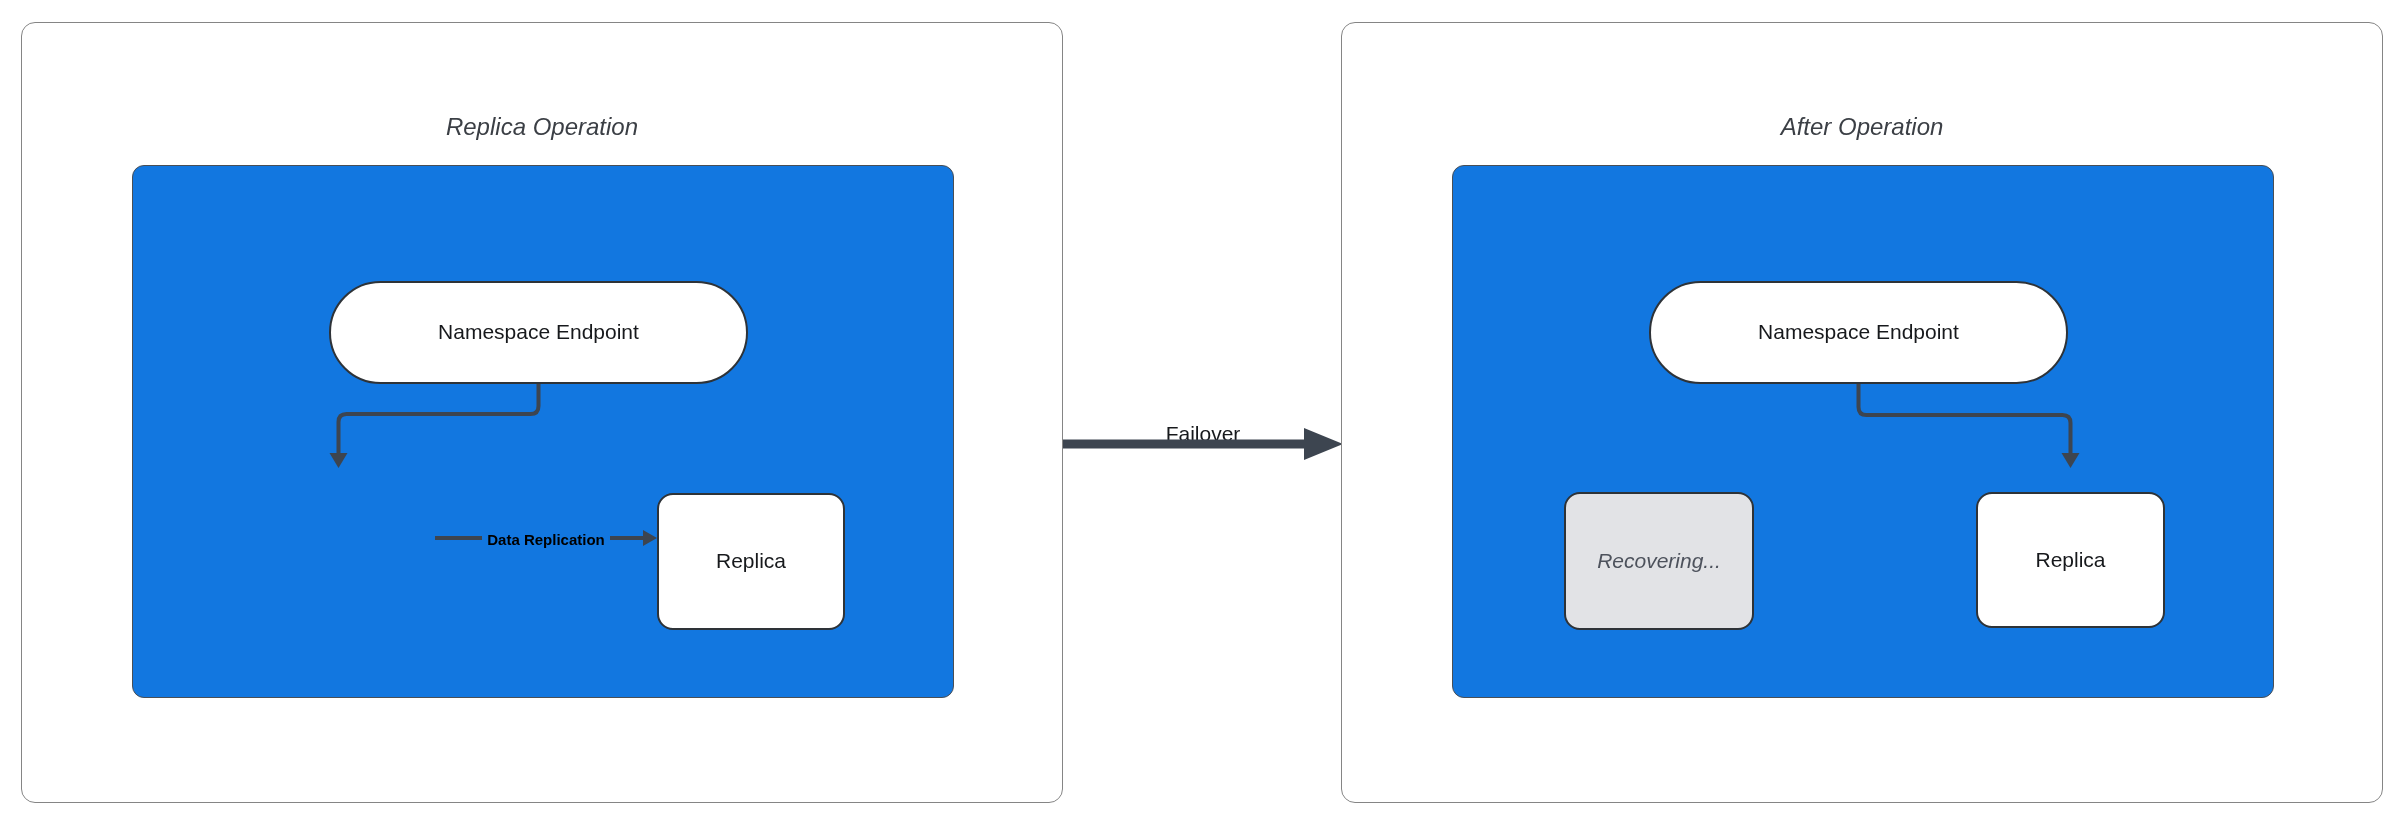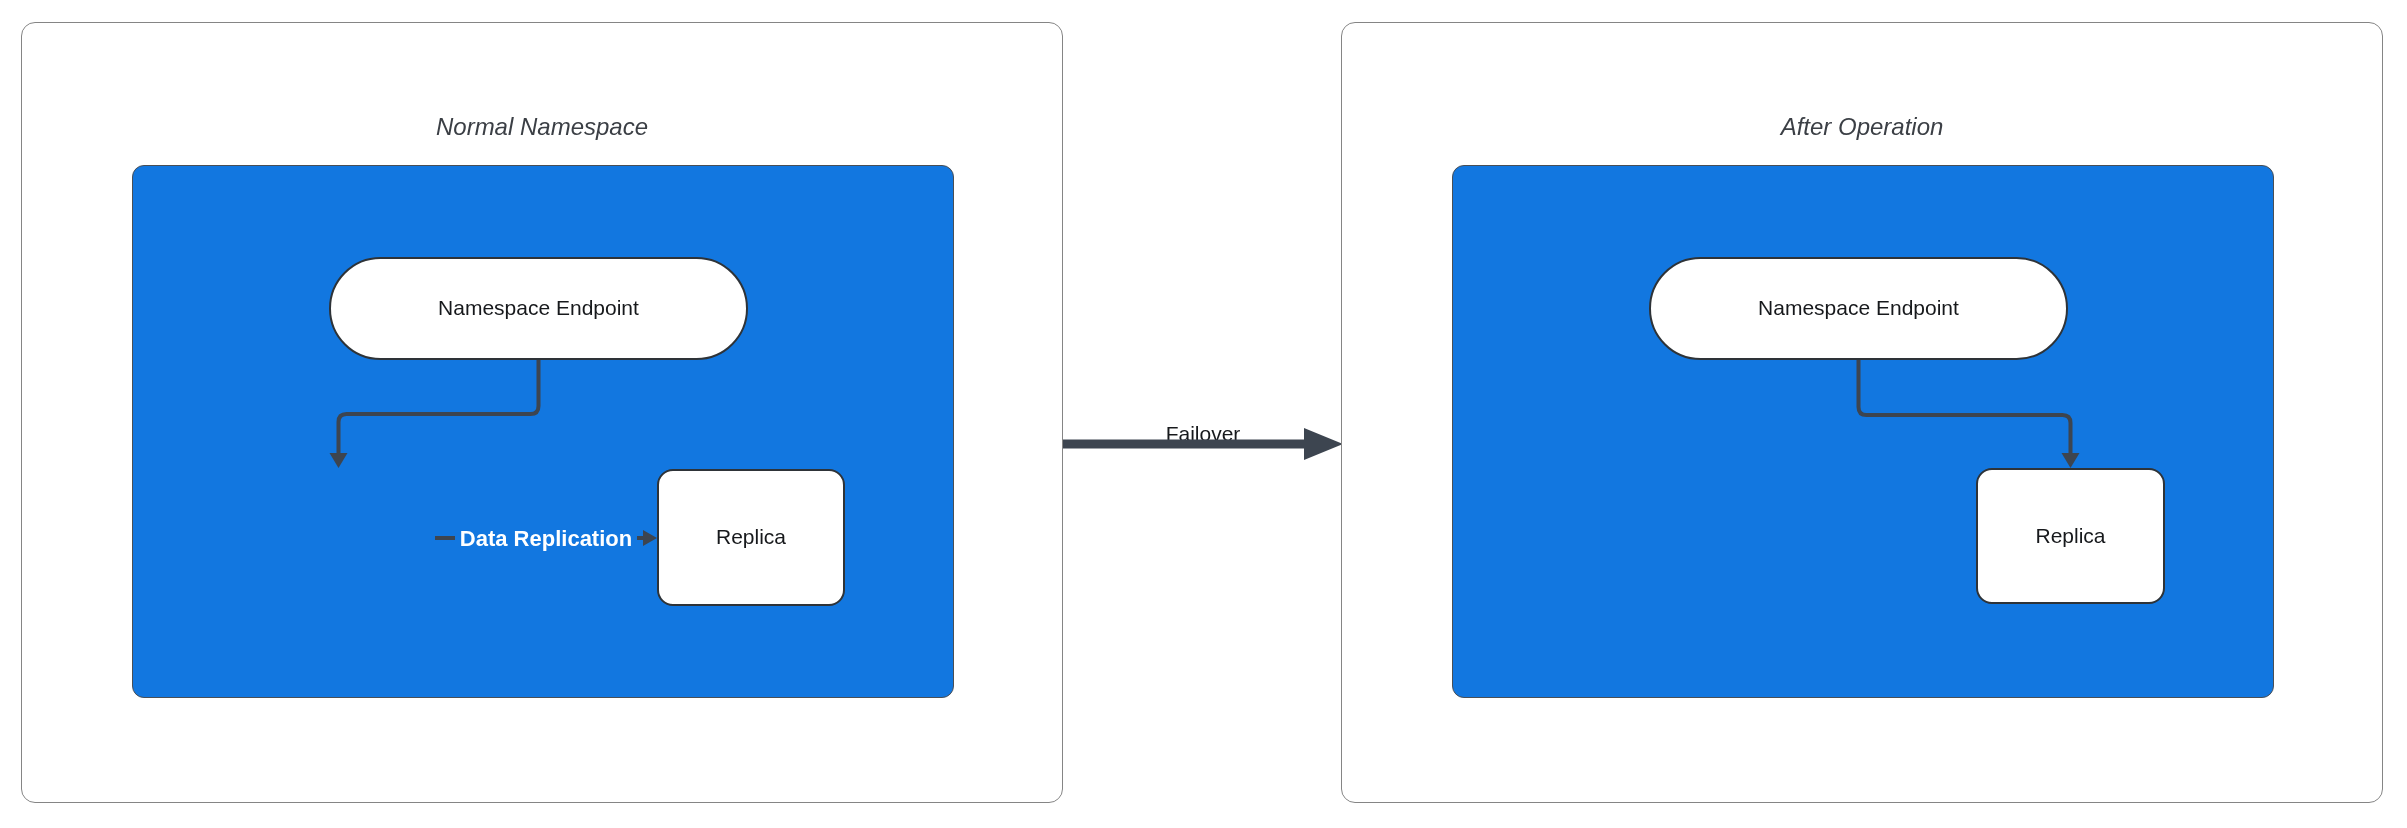--- a/index.html
+++ b/index.html
@@ -31,55 +31,55 @@
   .cluster{
     position:absolute;left:110px;top:142px;width:822px;height:533px;
     background:var(--blue);border:1px solid #4a4f55;border-radius:12px;
   }
   .connectors{position:absolute;left:0;top:0;width:822px;height:533px;}
   .connectors .wire{fill:none;stroke:var(--connector);stroke-width:4;}
   .connectors .head{fill:var(--connector);stroke:none;}
   .node{
     position:absolute;display:flex;align-items:center;justify-content:center;
     background:#ffffff;border:2px solid var(--node-border);
-    text-align:center;color:var(--node-text);font-size:21px;line-height:1.25;
+    text-align:center;color:var(--node-text);font-size:21px;line-height:1.25;margin-top:24px;
   }
   .pill{left:196px;top:91px;width:419px;height:103px;border-radius:52px;}
   .rect-node{border-radius:16px;padding:0 22px;}
   .node-primary{left:109px;top:302px;width:193px;height:137px;}
   .node-replica-left{left:524px;top:303px;width:188px;height:137px;}
   .node-recovering{
     left:111px;top:302px;width:190px;height:138px;
     background:var(--gray-fill);color:var(--recovering-text);font-style:italic;
   }
   .node-replica-right{left:523px;top:302px;width:189px;height:136px;}
   .edge-label-wrap{
     position:absolute;left:292px;top:359px;width:242px;height:28px;
     display:flex;align-items:center;justify-content:center;
   }
   .edge-label{
-    background:var(--blue);color:#ffffff;font-weight:bold;font-size:22px;
+    background:var(--blue);color:#000000;font-weight:bold;font-size:15px;
     padding:2px 5px;white-space:nowrap;
   }
   .failover{
     position:absolute;left:1063px;top:398px;width:280px;height:64px;
   }
   .failover-label{
     position:absolute;top:0;left:0;width:100%;text-align:center;
     font-size:21px;color:#17191c;margin-top:24px;
   }
   .failover-arrow{position:absolute;left:0;top:28px;width:280px;height:36px;}
   .failover-arrow .shaft{stroke:var(--connector);stroke-width:9;}
   .failover-arrow .head{fill:var(--connector);}
 </style>
 </head>
 <body>
 
 <section class="panel panel-left">
-  <div class="panel-title">Normal Namespace</div>
+  <div class="panel-title">Replica Operation</div>
 
   <div class="cluster">
     <svg class="connectors" viewBox="0 0 822 533">
 
       <path class="wire" d="M405.5 194 L405.5 240 Q405.5 248 397.5 248 L213.5 248 Q205.5 248 205.5 256 L205.5 289"></path>
       <polygon class="head" points="196.5,287 214.5,287 205.5,302"></polygon>
 
       <path class="wire" d="M302 372 L512 372"></path>
       <polygon class="head" points="510,364 510,380 524,372"></polygon>
     </svg>
@@ -114,18 +114,21 @@
     <svg class="connectors" viewBox="0 0 822 533">
 
       <path class="wire" d="M405.5 194 L405.5 241 Q405.5 249 413.5 249 L609.5 249 Q617.5 249 617.5 257 L617.5 289"></path>
       <polygon class="head" points="608.5,287 626.5,287 617.5,302"></polygon>
     </svg>
 
     <div class="node pill">
       <span>Namespace Endpoint</span>
     </div>
 
+    <div class="node rect-node node-recovering">
+      <span>Recovering...</span>
+    </div>
 
     <div class="node rect-node node-replica-right">
       <span>Replica</span>
     </div>
   </div>
 </section>
 
 </body></html>

